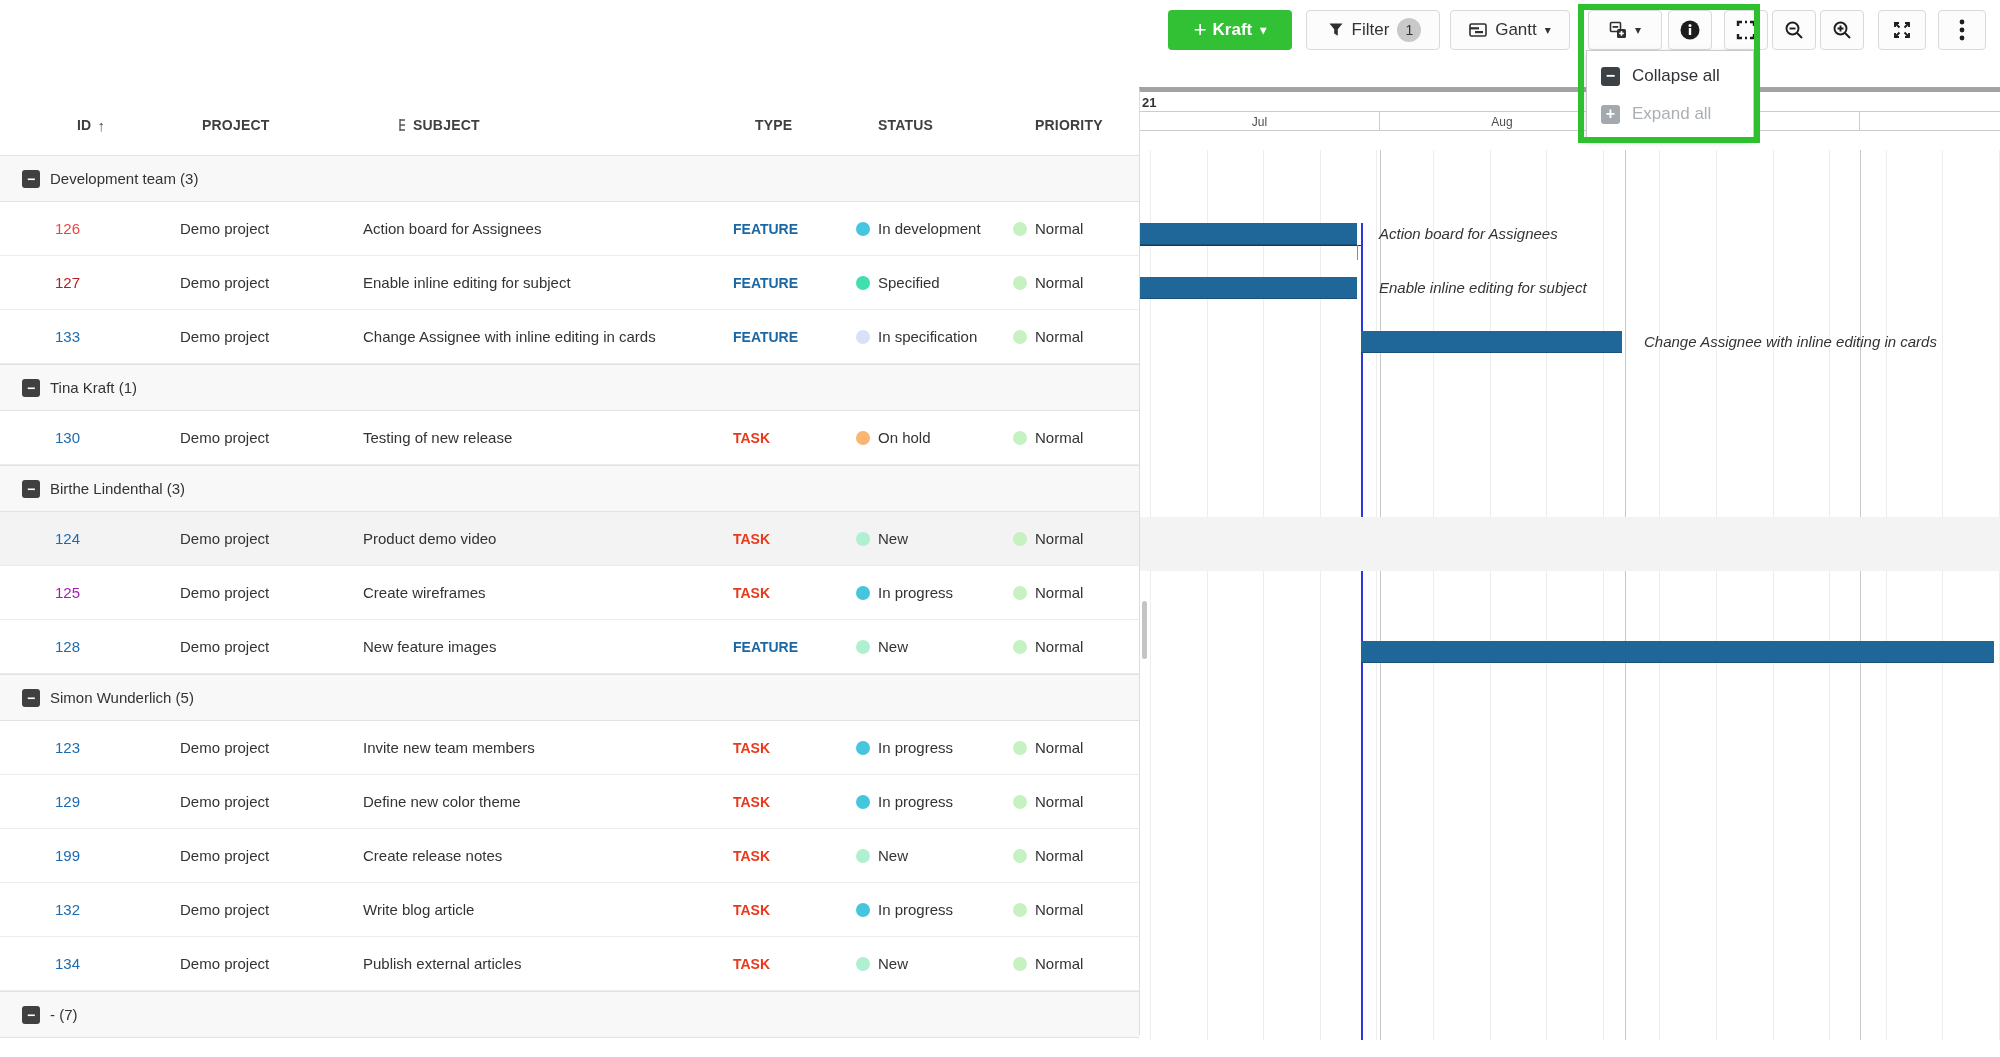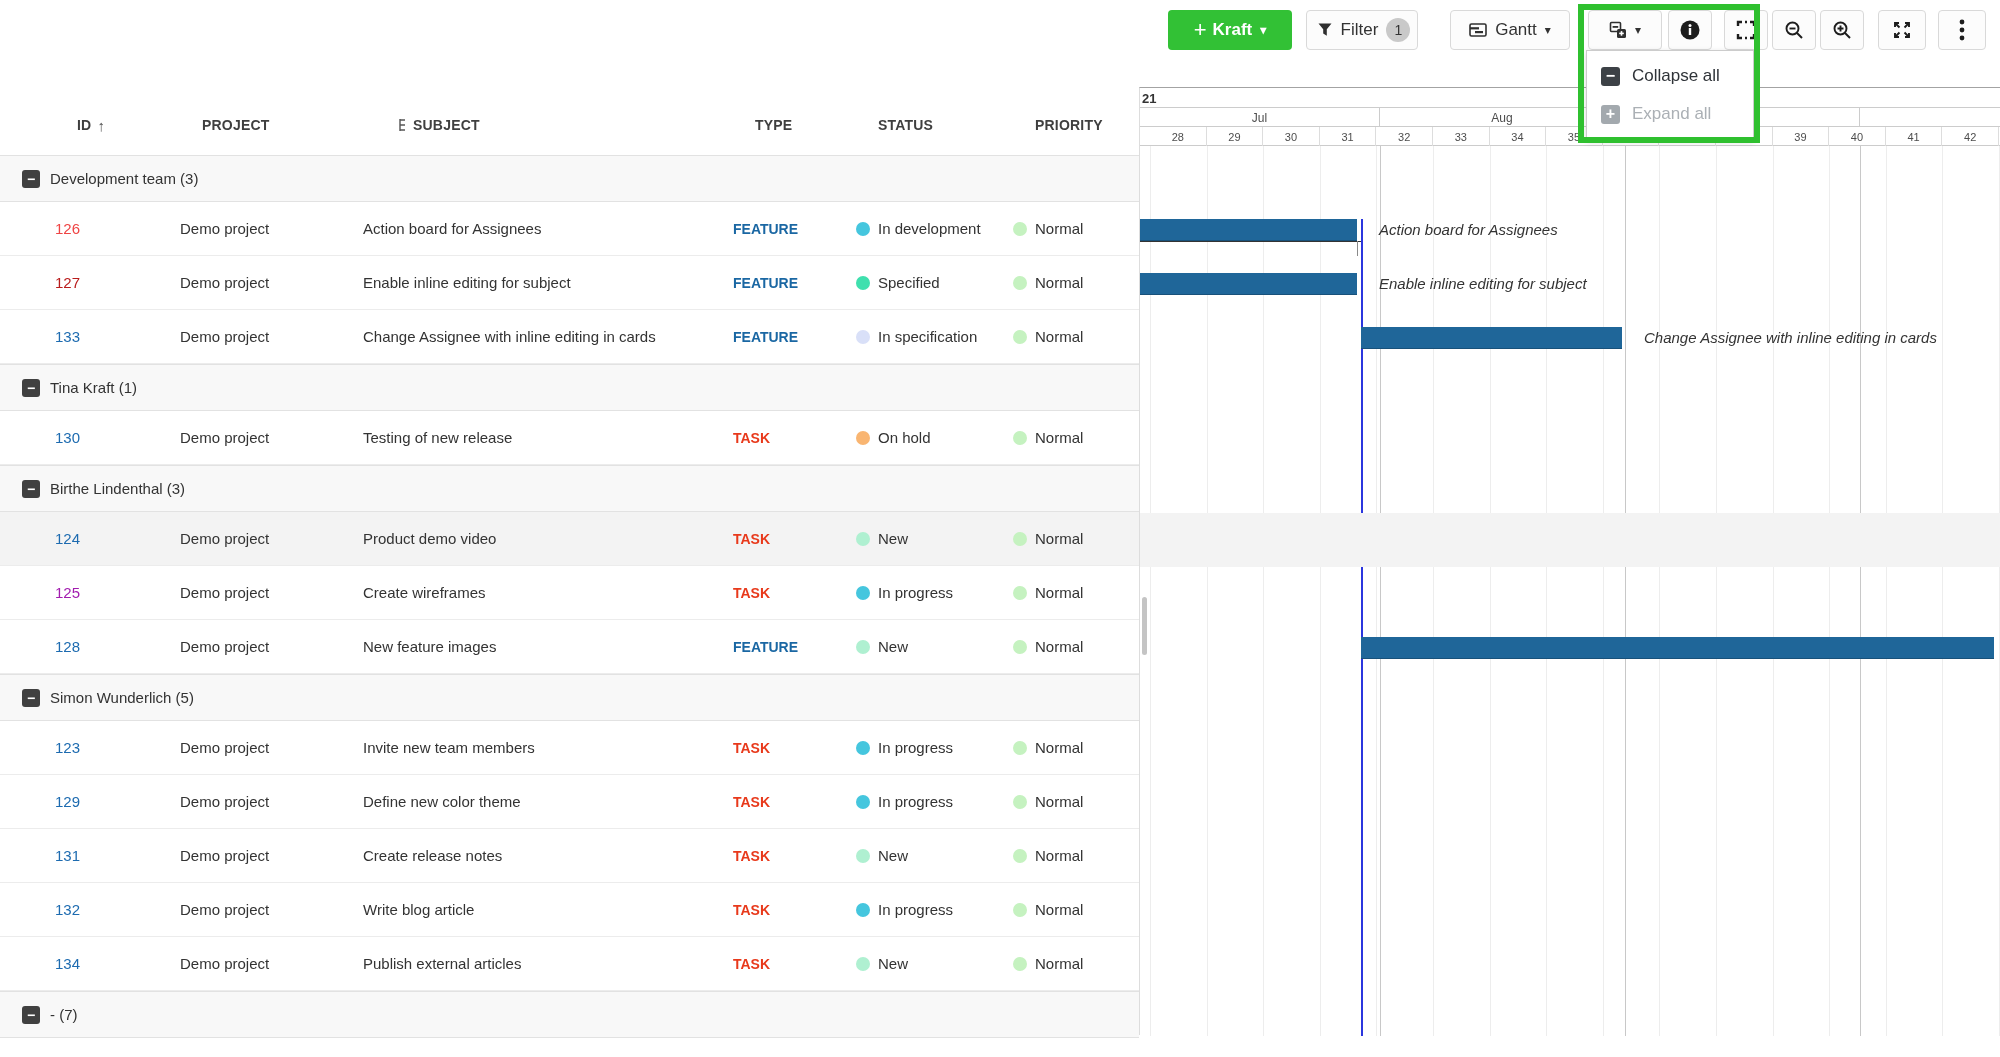--- a/index.html
+++ b/index.html
@@ -10,21 +10,21 @@
   
   .title-wrap{position:absolute;left:30px;top:10px;display:flex;align-items:center;gap:10px;}
   .page-title{font-size:27px;font-weight:bold;font-style:italic;color:#4a4a4a;}
   .btn{display:flex;align-items:center;justify-content:center;gap:8px;height:40px;
        border:1px solid #d9d9d9;border-radius:4px;background:#fff;font-size:17px;color:#333;
        box-sizing:border-box;cursor:pointer;}
   .btn.lite{background:#fcfcfc;}
   #btn-create{position:absolute;left:1168px;top:10px;width:124px;border:none;color:#fff;font-weight:bold;}
   #btn-create .plus{font-size:22px;font-weight:normal;margin-right:-2px;}
   .caret{font-size:12px;color:inherit;}
-  #btn-filter{position:absolute;left:1306px;top:10px;width:112px;padding-left:9px;}
+  #btn-filter{position:absolute;left:1306px;top:10px;width:134px;padding-left:9px;}
   #btn-gantt{position:absolute;left:1450px;top:10px;width:120px;}
   .badge{background:#c9c9c9;color:#333;border-radius:50%;width:24px;height:24px;font-size:14px;
          display:flex;align-items:center;justify-content:center;}
   .icon-btn{position:absolute;top:10px;width:44px;height:40px;}
   .svgic{display:block;}
 
   
   #annotation-box{position:absolute;left:1578px;top:4px;width:182px;height:139px;
        border:6px solid #2fc02f;box-sizing:border-box;z-index:60;pointer-events:none;}
   #collapse-trigger{position:absolute;left:1588px;top:10px;width:74px;height:40px;z-index:55;}
@@ -53,21 +53,21 @@
   .group-row + .group-row, .task-row + .group-row{border-top:1px solid #e2e2e2;}
   .gicon{width:18px;height:18px;border-radius:3px;background:#404040;color:#fff;font-size:14px;
          font-weight:bold;display:flex;align-items:center;justify-content:center;line-height:1;cursor:pointer;}
   .c-id a{text-decoration:none;cursor:pointer;}
   .c-type{font-weight:bold;font-size:14px;}
   .dot{display:inline-block;width:14px;height:14px;border-radius:50%;margin-right:8px;vertical-align:-2px;}
   .c-status,.c-priority{white-space:nowrap;}
 
   
   #gantt-pane{position:absolute;left:1139px;top:87px;width:861px;height:948px;
-        border-left:1px solid #ddd;border-top:1px solid #a3a3a3;box-sizing:border-box;background:#fff;}
+        border-left:1px solid #ddd;border-top:5px solid #a3a3a3;box-sizing:border-box;background:#fff;}
   #tl-year{position:absolute;left:0;top:0;width:100%;height:20px;border-bottom:1px solid #ccc;
         font-size:13px;font-weight:600;color:#333;box-sizing:border-box;}
   #tl-year span{position:absolute;left:2px;top:3px;}
   #tl-months{position:absolute;left:0;top:20px;width:100%;height:19px;box-sizing:border-box;border-bottom:1px solid #ccc;}
   .mcell{position:absolute;top:0;height:19px;font-size:12px;color:#4d4d4d;display:flex;
         align-items:center;justify-content:center;border-right:1px solid #ccc;box-sizing:border-box;}
   .mcell.right{justify-content:flex-end;padding-right:14px;}
   #tl-weeks{position:absolute;left:0;top:39px;width:100%;height:19px;box-sizing:border-box;border-bottom:1px solid #ccc;}
   .wcell{position:absolute;top:0;height:19px;font-size:11px;color:#4d4d4d;display:flex;
         align-items:center;justify-content:center;border-right:1px solid #ddd;box-sizing:border-box;}
@@ -300,21 +300,21 @@
         </div>
         <div class="task-row tgrid">
           <span class="c-id"><a href="#" style="color: rgb(29, 107, 176);">129</a></span>
           <span>Demo project</span>
           <span>Define new color theme</span>
           <span class="c-type" style="color: rgb(232, 57, 27);">TASK</span>
           <span class="c-status"><i class="dot" style="background: rgb(69, 198, 222);"></i>In progress</span>
           <span class="c-priority"><i class="dot" style="background: rgb(197, 242, 192);"></i>Normal</span>
         </div>
         <div class="task-row tgrid">
-          <span class="c-id"><a href="#" style="color: rgb(29, 107, 176);">131</a></span>
+          <span class="c-id"><a href="#" style="color: rgb(29, 107, 176);">199</a></span>
           <span>Demo project</span>
           <span>Create release notes</span>
           <span class="c-type" style="color: rgb(232, 57, 27);">TASK</span>
           <span class="c-status"><i class="dot" style="background: rgb(175, 240, 209);"></i>New</span>
           <span class="c-priority"><i class="dot" style="background: rgb(197, 242, 192);"></i>Normal</span>
         </div>
         <div class="task-row tgrid">
           <span class="c-id"><a href="#" style="color: rgb(29, 107, 176);">132</a></span>
           <span>Demo project</span>
           <span>Write blog article</span>
@@ -339,37 +339,20 @@
 
   <div id="gantt-pane">
     <div id="tl-year">
       <span>21</span>
     </div>
     <div id="tl-months">
         <div class="mcell" style="left: 0px; width: 240px; text-align: center;">Jul</div>
         <div class="mcell" style="left: 240px; width: 245px;">Aug</div>
         <div class="mcell" style="left: 485px; width: 235px;">Sep</div>
         <div class="mcell right" style="left: 764px; width: 141px; text-align: right;">Oct</div>
-      </div>
-    <div id="tl-weeks">
-        <div class="wcell" style="left: 10px; width: 56.6px;">28</div>
-        <div class="wcell" style="left: 66.6px; width: 56.6px;">29</div>
-        <div class="wcell" style="left: 123.2px; width: 56.6px;">30</div>
-        <div class="wcell" style="left: 179.8px; width: 56.6px;">31</div>
-        <div class="wcell" style="left: 236.4px; width: 56.6px;">32</div>
-        <div class="wcell" style="left: 293px; width: 56.6px;">33</div>
-        <div class="wcell" style="left: 349.6px; width: 56.6px;">34</div>
-        <div class="wcell" style="left: 406.2px; width: 56.6px;">35</div>
-        <div class="wcell" style="left: 462.8px; width: 56.6px;">36</div>
-        <div class="wcell" style="left: 519.4px; width: 56.6px;">37</div>
-        <div class="wcell" style="left: 576px; width: 56.6px;">38</div>
-        <div class="wcell" style="left: 632.6px; width: 56.6px;">39</div>
-        <div class="wcell" style="left: 689.2px; width: 56.6px;">40</div>
-        <div class="wcell" style="left: 745.8px; width: 56.6px;">41</div>
-        <div class="wcell" style="left: 802.4px; width: 56.6px;">42</div>
       </div>
     <div id="gantt-body">
         <div class="grid-line" style="left: 10px;"></div>
         <div class="grid-line" style="left: 66.6px;"></div>
         <div class="grid-line" style="left: 123.2px;"></div>
         <div class="grid-line" style="left: 179.8px;"></div>
         <div class="grid-line" style="left: 236.4px;"></div>
         <div class="grid-line" style="left: 293px;"></div>
         <div class="grid-line" style="left: 349.6px;"></div>
         <div class="grid-line" style="left: 406.2px;"></div>

